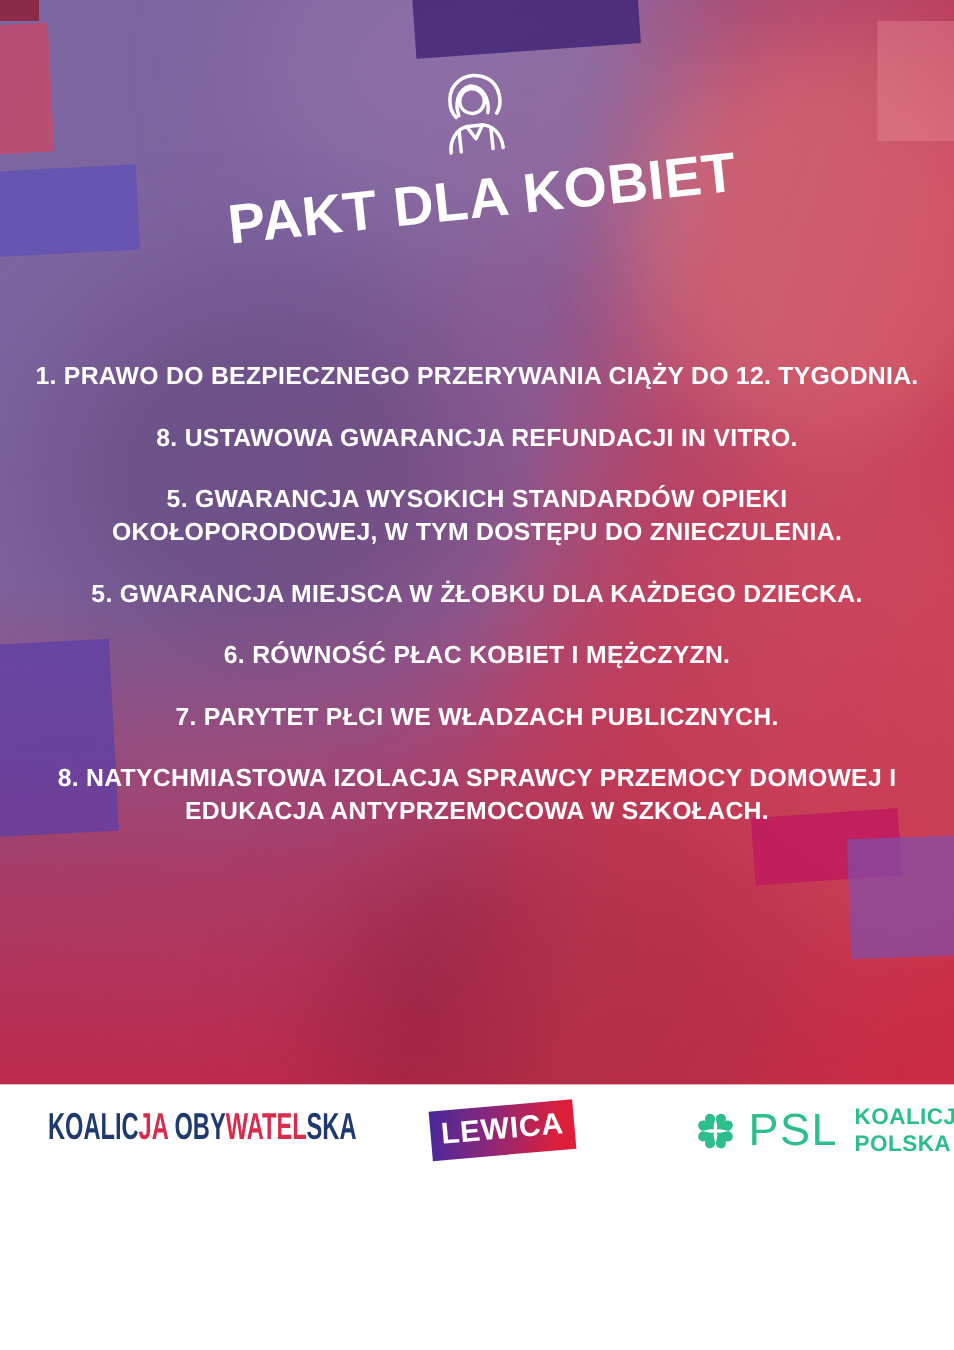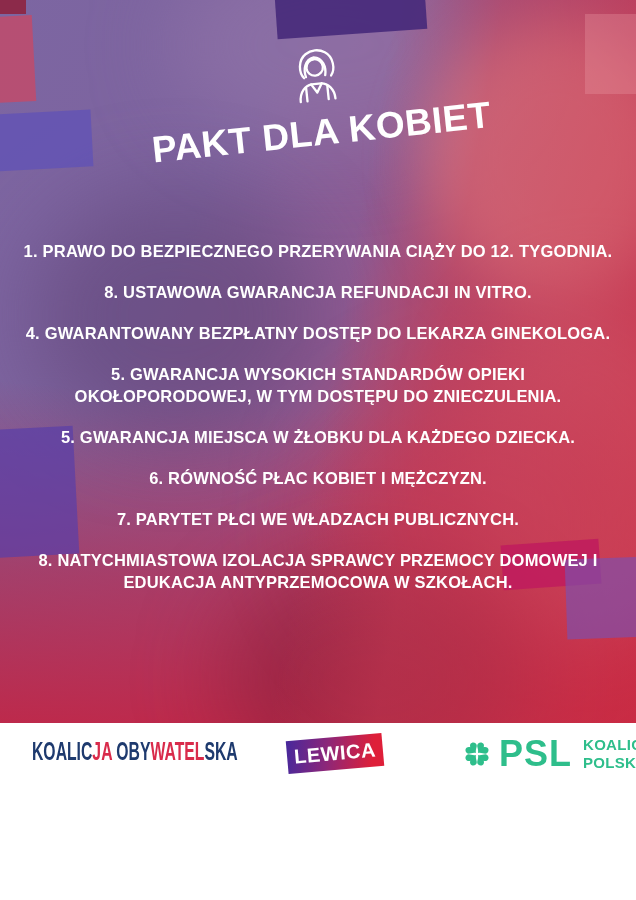--- a/index.html
+++ b/index.html
@@ -74,21 +74,21 @@
     position:absolute;left:287px;top:737px;width:96px;height:33px;
     background:linear-gradient(100deg, var(--lewica-start) 0%, var(--lewica-mid) 42%, var(--lewica-end) 88%);
     transform:rotate(-5deg);
     display:flex;align-items:center;justify-content:center;
   }
   .lewica-label{color:#fff;font-size:20px;font-weight:bold;letter-spacing:.5px;}
   .psl-logo{
     position:absolute;left:462px;top:736px;height:36px;
     display:flex;align-items:center;gap:7px;color:var(--psl-green);
   }
-  .psl-abbr{font-size:36px;font-weight:bold;letter-spacing:1px;line-height:1;}
+  .psl-abbr{font-size:30px;font-weight:normal;letter-spacing:1px;line-height:1;}
   .psl-sub{font-size:15px;font-weight:bold;line-height:1.2;letter-spacing:.3px;margin-left:4px;}
 </style>
 </head>
 <body>
 
 <div class="poster">
 
   <div class="collage">
     <div class="blob blob-top-light"></div>
     <div class="blob blob-hair-top"></div>
@@ -116,21 +116,20 @@
         <path d="M26.5 41 L32 50 L37.5 41"></path>
         <path d="M21 44 L21 58"></path>
         <path d="M43 44 L43 58"></path>
       </svg>
       <div class="title">PAKT DLA KOBIET</div>
     </div>
 
     <div class="demands">
       <div class="demand">1. PRAWO DO BEZPIECZNEGO PRZERYWANIA CIĄŻY DO 12. TYGODNIA.</div>
       <div class="demand">8. USTAWOWA GWARANCJA REFUNDACJI IN VITRO.</div>
-      <div class="demand">4. GWARANTOWANY BEZPŁATNY DOSTĘP DO LEKARZA GINEKOLOGA.</div>
       <div class="demand">5. GWARANCJA WYSOKICH STANDARDÓW OPIEKI OKOŁOPORODOWEJ, W TYM DOSTĘPU DO ZNIECZULENIA.</div>
       <div class="demand">5. GWARANCJA MIEJSCA W ŻŁOBKU DLA KAŻDEGO DZIECKA.</div>
       <div class="demand">6. RÓWNOŚĆ PŁAC KOBIET I MĘŻCZYZN.</div>
       <div class="demand">7. PARYTET PŁCI WE WŁADZACH PUBLICZNYCH.</div>
       <div class="demand">8. NATYCHMIASTOWA IZOLACJA SPRAWCY PRZEMOCY DOMOWEJ I EDUKACJA ANTYPRZEMOCOWA W SZKOŁACH.</div>
     </div>
   </div>
 
   <div class="footer"></div>
 

